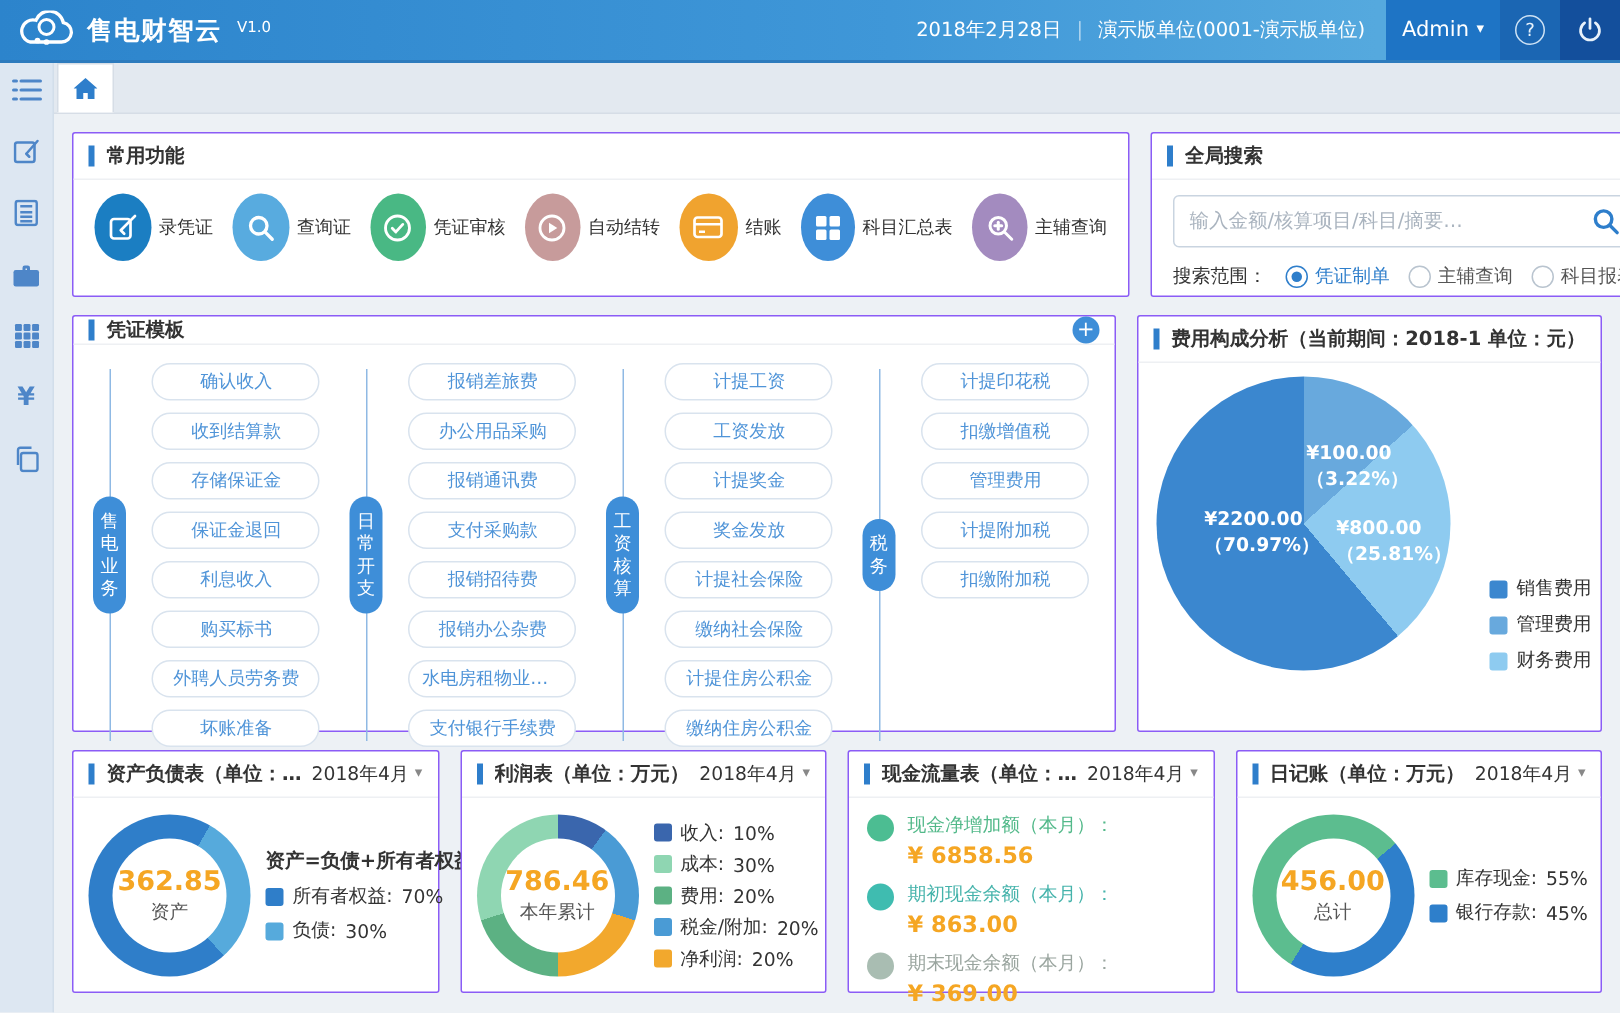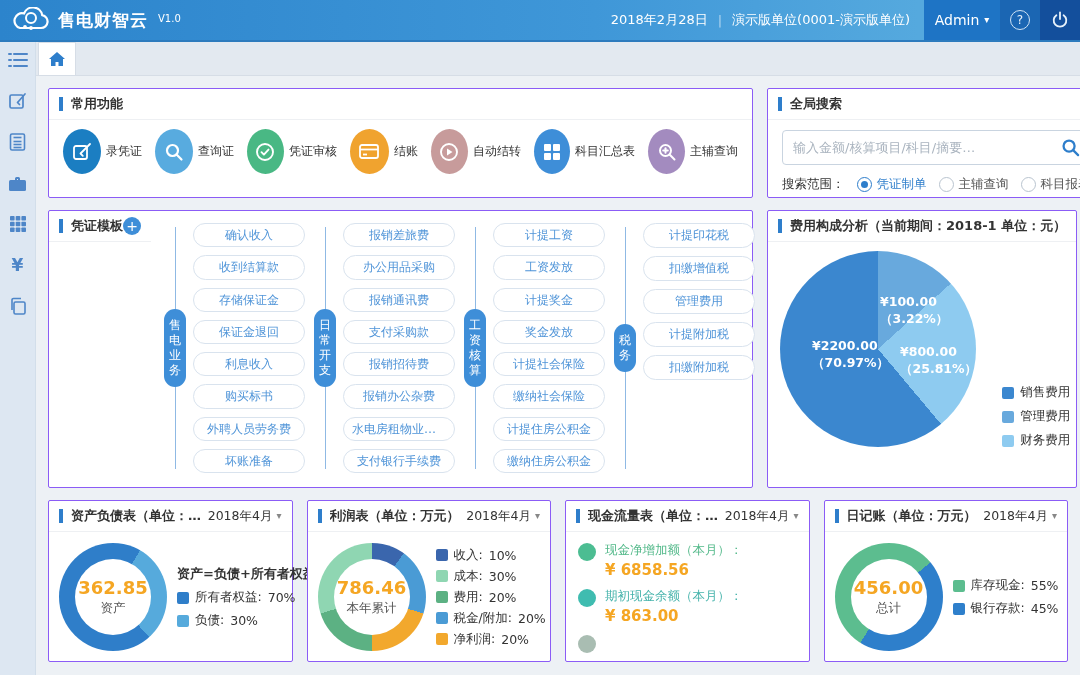--- a/index.html
+++ b/index.html
@@ -51,21 +51,21 @@
   .search-box{height:35px;border:1px solid #c9d4e0;border-radius:4px;display:flex;align-items:center;padding:0 10px;background:#fff;}
   .search-box input{flex:1;border:none;outline:none;font-size:13px;color:#333;font-family:inherit;background:transparent;}
   .search-box input::placeholder{color:#aab4bf;}
   .scope{display:flex;align-items:center;gap:12px;margin-top:11px;font-size:12.5px;white-space:nowrap;}
   .radio-opt{display:flex;align-items:center;gap:5px;cursor:pointer;color:#555;}
   .radio{width:15px;height:15px;border-radius:50%;border:1px solid #b9c4cf;position:relative;background:#fff;flex:0 0 auto;}
   .radio.sel{border-color:#2e7ecb;}
   .radio.sel::after{content:"";position:absolute;inset:3px;border-radius:50%;background:#2e7ecb;}
   .radio-opt.sel{color:#2e7ecb;}
   
-  .p-templates{width:705px;height:278px;display:flex;flex-direction:row;}
+  .p-templates{width:705px;height:278px;display:flex;flex-direction:column;}
   .plus-circle{width:18px;height:18px;border-radius:50%;background:#3e8ed8;color:#fff;display:flex;align-items:center;
     justify-content:center;font-size:14px;line-height:1;cursor:pointer;}
   .tpl-body{flex:1;display:flex;padding:12px 6px 14px;gap:2px;}
   .tpl-col{flex:1;display:flex;min-width:0;}
   .tpl-rail{width:36px;position:relative;display:flex;align-items:center;justify-content:center;flex:0 0 auto;}
   .tpl-rail::before{content:"";position:absolute;left:50%;top:4px;bottom:4px;width:1px;background:#8fb9e4;}
   .cat-pill{position:relative;z-index:1;background:#3e8ed8;color:#fff;width:22px;border-radius:11px;
     padding:9px 0;text-align:center;font-size:12px;line-height:15px;word-break:break-all;cursor:default;}
   .tpl-pills{flex:1;display:flex;flex-direction:column;gap:8px;align-items:center;}
   .pill{width:112px;height:25px;line-height:23px;border:1px solid #d9e3ee;border-radius:13px;color:#4f94d8;
@@ -236,37 +236,37 @@
             <div class="cf-item">
               <span class="cf-circle" style="background: rgb(73, 184, 132);">
                 <svg width="20" height="20" viewBox="0 0 20 20" fill="none" stroke="#fff" stroke-width="1.9" stroke-linecap="round" stroke-linejoin="round">
                   <circle cx="10" cy="10" r="8"></circle>
                     <path d="M6.5 10.2l2.4 2.4 4.6-5"></path>
                 </svg>
               </span>
               <span class="cf-label">凭证审核</span>
             </div>
             <div class="cf-item">
+              <span class="cf-circle" style="background: rgb(199, 155, 155);">
+                <svg width="20" height="20" viewBox="0 0 20 20" fill="none" stroke="#fff" stroke-width="1.9">
+                  <circle cx="10" cy="10" r="8"></circle>
+                    <path d="M8 6.5v7l5.5-3.5z" fill="#fff" stroke="none"></path>
+                </svg>
+              </span>
+              <span class="cf-label">自动结转</span>
+            </div>
+            <div class="cf-item">
               <span class="cf-circle" style="background: rgb(240, 163, 47);">
                 <svg width="20" height="20" viewBox="0 0 20 16" fill="none" stroke="#fff" stroke-width="1.8">
                   <rect x="1" y="1" width="18" height="13" rx="2"></rect>
                     <line x1="1" y1="5.5" x2="19" y2="5.5"></line>
                     <line x1="4" y1="10.5" x2="8" y2="10.5"></line>
                 </svg>
               </span>
               <span class="cf-label">结账</span>
-            </div>
-            <div class="cf-item">
-              <span class="cf-circle" style="background: rgb(199, 155, 155);">
-                <svg width="20" height="20" viewBox="0 0 20 20" fill="none" stroke="#fff" stroke-width="1.9">
-                  <circle cx="10" cy="10" r="8"></circle>
-                    <path d="M8 6.5v7l5.5-3.5z" fill="#fff" stroke="none"></path>
-                </svg>
-              </span>
-              <span class="cf-label">自动结转</span>
             </div>
             <div class="cf-item">
               <span class="cf-circle" style="background: rgb(62, 142, 216);">
                 <svg width="18" height="18" viewBox="0 0 18 18" fill="#fff">
                   <rect x="1" y="1" width="7" height="7" rx="1"></rect>
                     <rect x="10" y="1" width="7" height="7" rx="1"></rect>
                   <rect x="1" y="10" width="7" height="7" rx="1"></rect>
                     <rect x="10" y="10" width="7" height="7" rx="1"></rect>
                 </svg>
               </span>
@@ -526,20 +526,24 @@
             </div>
             <div class="cash-row">
               <span class="cash-dot" style="background: rgb(63, 188, 176);"></span>
               <span class="cash-texts">
                 <span class="cash-label" style="color: rgb(69, 179, 171);">期初现金余额（本月）：</span>
                 <span class="cash-value">¥ 863.00</span>
               </span>
             </div>
             <div class="cash-row">
               <span class="cash-dot" style="background: rgb(169, 189, 178);"></span>
+              <span class="cash-texts">
+                <span class="cash-label" style="color: rgb(154, 165, 159);">期末现金余额（本月）：</span>
+                <span class="cash-value">¥ 369.00</span>
+              </span>
             </div>
           </div>
         </div>
 
         <div class="panel">
           <div class="panel-hd">
             <span class="hd-marker"></span>
             <span class="hd-title">日记账（单位：万元）</span>
             <span class="hd-right period">
               <span>2018年4月</span> 

